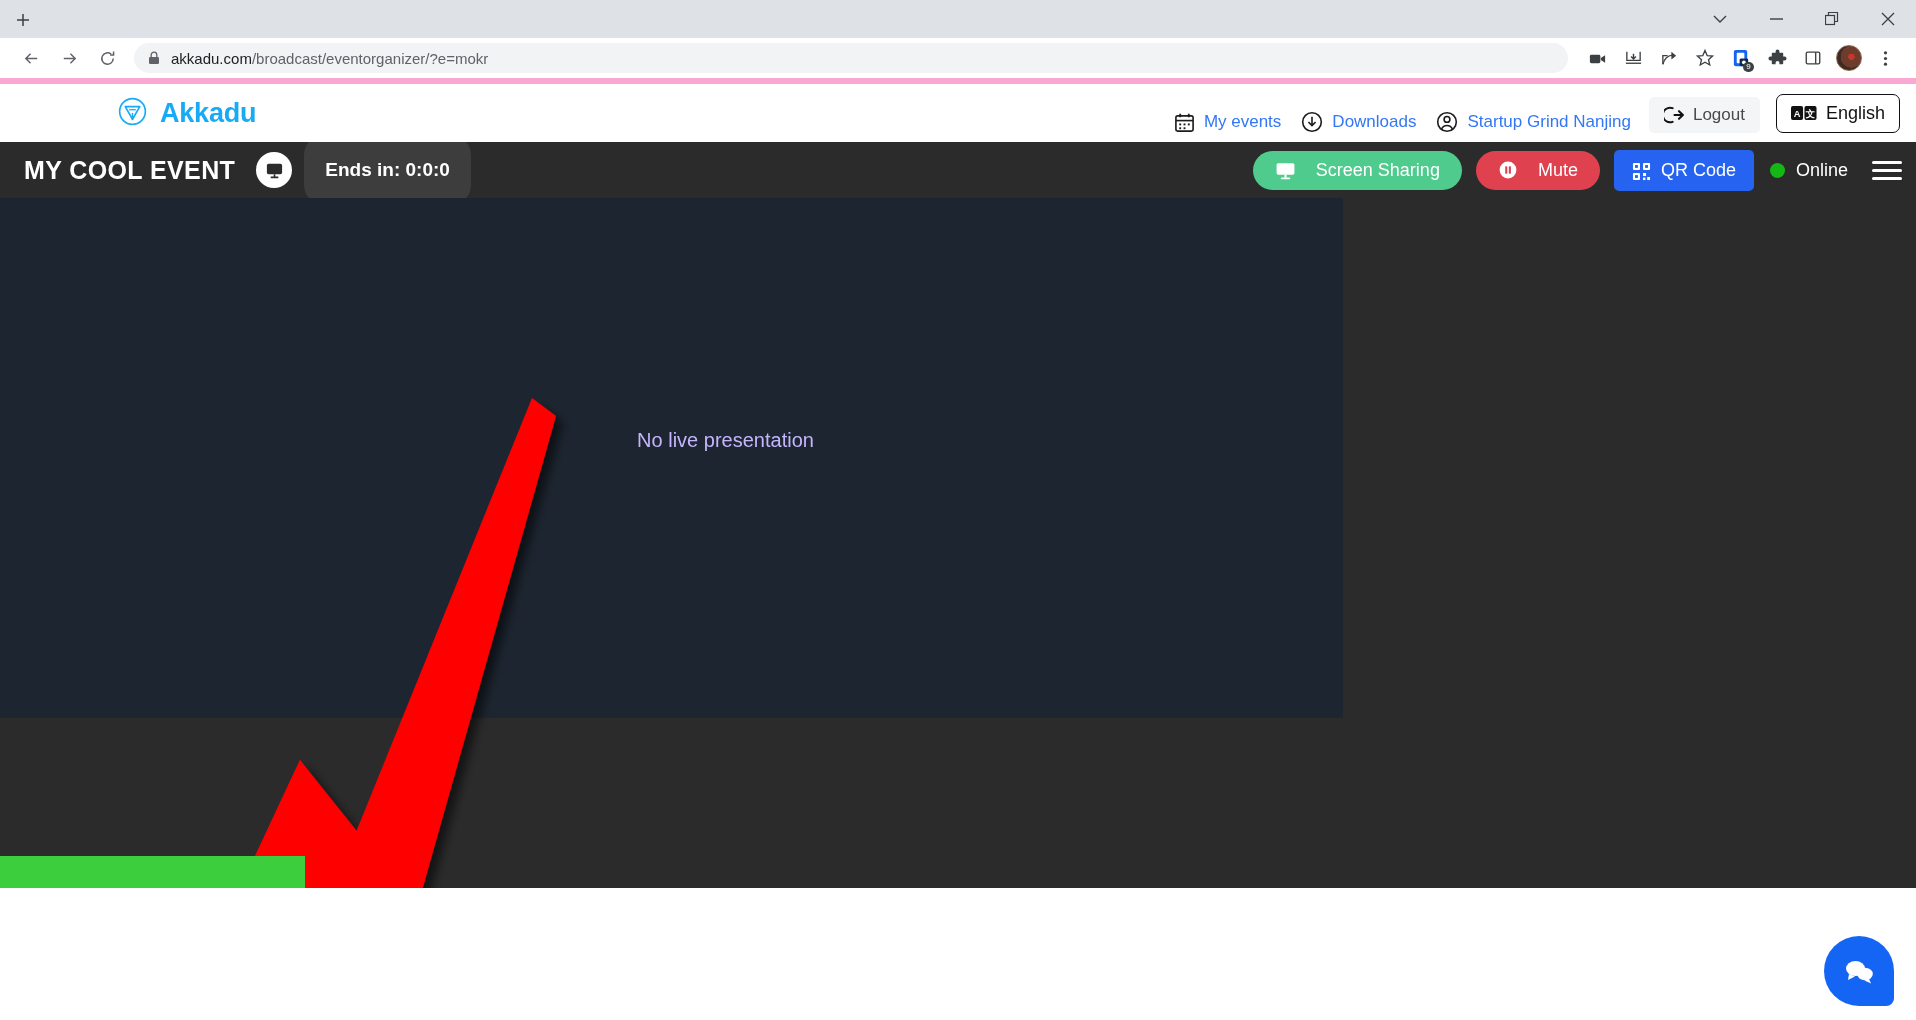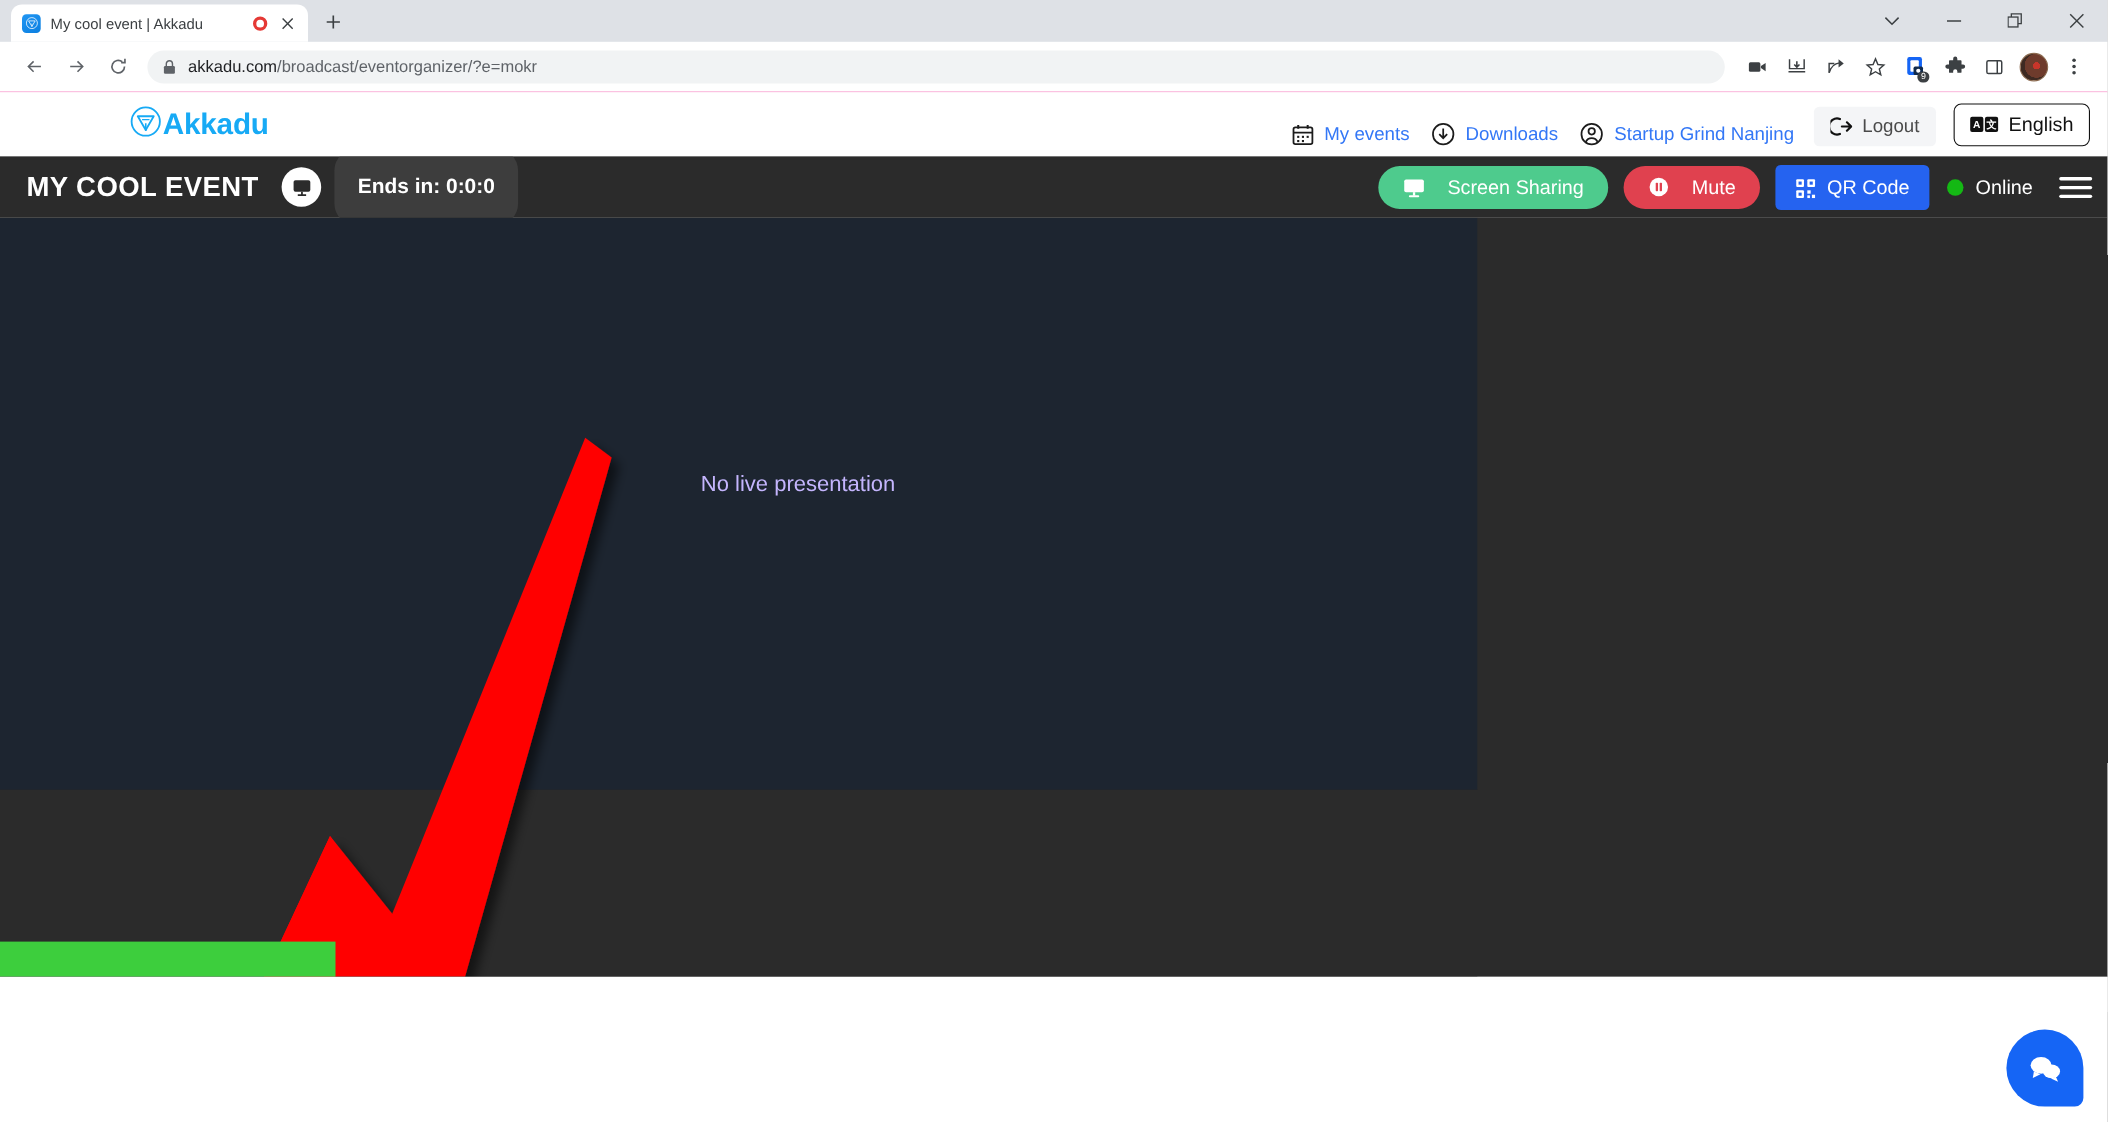--- a/index.html
+++ b/index.html
@@ -77,21 +77,21 @@
     color: #3c4043;
   }
 
   .browser-toolbar {
     height: 46px;
     background: #ffffff;
     display: flex;
     align-items: center;
     padding: 0 14px;
     gap: 4px;
-    border-bottom: 1px solid #f9a8d4;
+    border-bottom: 6px solid #f9a8d4;
   }
   .nav-btn {
     width: 34px; height: 34px;
     display: flex; align-items: center; justify-content: center;
     border-radius: 50%;
     color: #5f6368;
     flex: none;
   }
   .omnibox {
     flex: 1;
@@ -146,21 +146,21 @@
     height: 58px;
     background: #ffffff;
     display: flex;
     align-items: center;
     padding: 0 16px 0 118px;
     position: relative;
   }
   .brand {
     display: flex;
     align-items: center;
-    gap: 1px;
+    gap: 13px;
   }
   .brand-mark { flex: none; }
   .brand-name {
     font-size: 27px;
     font-weight: 700;
     color: #17aaf5;
     letter-spacing: -0.2px;
   }
   .header-nav {
     margin-left: auto;
@@ -354,36 +354,20 @@
     display: flex;
     align-items: center;
     justify-content: center;
     z-index: 30;
   }
 </style>
 </head>
 <body>
 
 <div class="browser-topbar">
-  <div class="tab">
-    <span class="tab-favicon">
-      <svg width="12" height="12" viewBox="0 0 24 24">
-        <circle cx="12" cy="12" r="10" fill="none" stroke="#ffffff" stroke-width="1.4"></circle>
-        <path d="M6 8 L18 8 L12 18 Z" fill="none" stroke="#ffffff" stroke-width="1.4"></path>
-        <path d="M12 13 L12 19" stroke="#ffffff" stroke-width="1.2"></path>
-      </svg>
-    </span>
-    <span class="tab-title">My cool event | Akkadu</span>
-    <span class="tab-rec-dot"></span>
-    <span class="tab-close">
-      <svg width="11" height="11" viewBox="0 0 12 12">
-          <path d="M1 1 L11 11 M11 1 L1 11" stroke="currentColor" stroke-width="1.4" fill="none"></path>
-        </svg>
-    </span>
-  </div>
   <div class="new-tab">
     <svg width="14" height="14" viewBox="0 0 14 14">
         <path d="M7 1 V13 M1 7 H13" stroke="currentColor" stroke-width="1.5"></path>
       </svg>
   </div>
   <div class="win-controls">
     <div class="win-btn">
       <svg width="14" height="9" viewBox="0 0 14 9">
           <path d="M1 1 L7 7 L13 1" stroke="currentColor" stroke-width="1.4" fill="none"></path>
         </svg>

